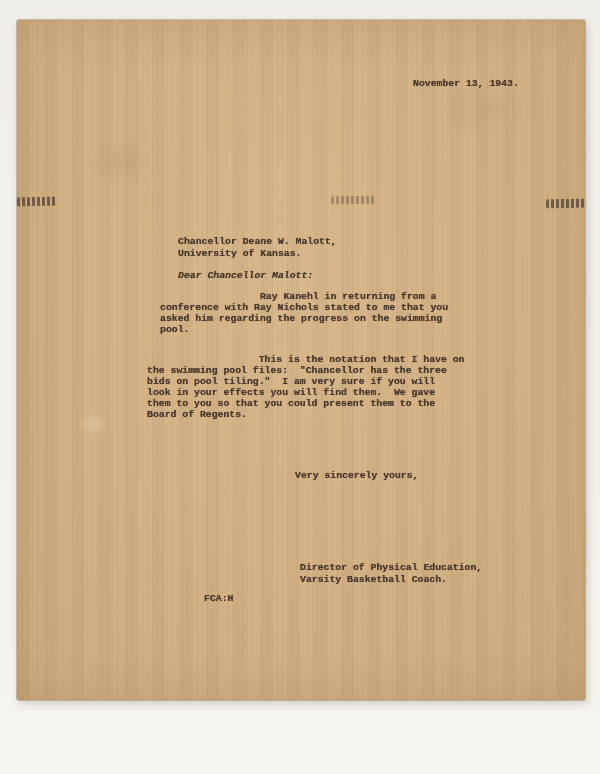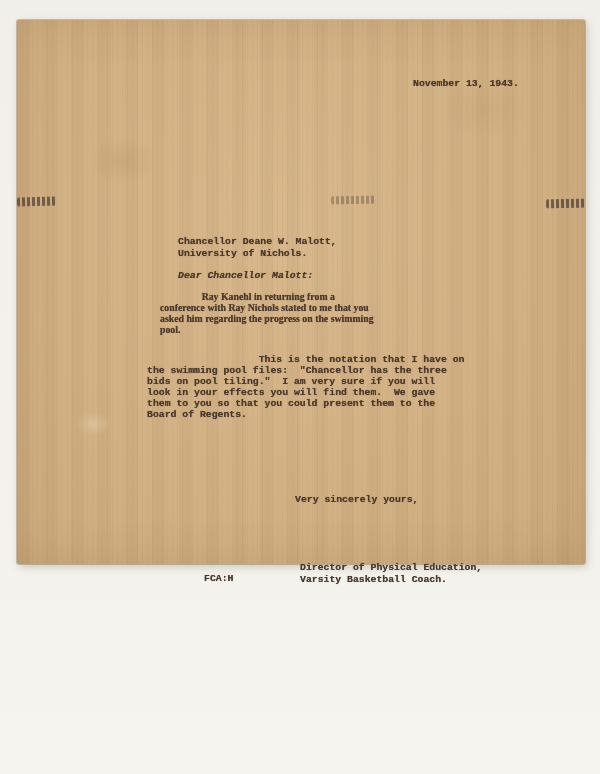--- a/index.html
+++ b/index.html
@@ -2,21 +2,21 @@
 <html><head>
 <meta charset="utf-8">
 <style>
   html,body{margin:0;padding:0;}
   body{
     width:600px;height:774px;position:relative;overflow:hidden;
     background:linear-gradient(180deg,#f1efe9 0%,#f3f1ec 55%,#f6f4ef 100%);
     font-family:"Liberation Mono","DejaVu Sans Mono",monospace;
   }
   .paper{
-    position:absolute;left:17px;top:20px;width:568px;height:544px;
+    position:absolute;left:17px;top:20px;width:568px;height:680px;
     background:radial-gradient(ellipse at 48% 38%, #d8b78b 0%, #d3b184 52%, #cead7e 88%, #c9a778 100%);
     box-shadow:0 0 0 1px rgba(138,108,68,.38), 2px 3px 9px rgba(95,85,65,.28), inset 0 0 46px rgba(120,90,50,.16);
     border-radius:2px;
   }
   .texture{
     position:absolute;inset:0;border-radius:2px;pointer-events:none;
     background:
       repeating-linear-gradient(90deg, rgba(110,85,50,.05) 0 1px, rgba(255,255,255,0) 1px 5px),
       repeating-linear-gradient(90deg, rgba(0,0,0,.02) 0 13px, rgba(255,255,255,.015) 13px 27px);
   }
@@ -37,41 +37,41 @@
   .mark-right{left:529px;top:179px;width:39px;height:9px;transform:rotate(-1deg);}
   .txt{
     position:absolute;
     font-size:9.8px;line-height:11px;font-weight:bold;
     color:#4a392d;white-space:pre;
     text-shadow:0 0 .7px rgba(74,57,45,.8);
   }
   .date{left:396px;top:58px;}
   .recipient{left:161px;top:216px;line-height:12px;}
   .salutation{left:161px;top:250px;font-style:italic;}
-  .para1{left:143px;top:271px;font-family:Liberation Serif, serif;}
+  .para1{left:143px;top:271px;}
   .para2{left:130px;top:334px;}
-  .closing{left:278px;top:450px;margin-top:24px;}
+  .closing{left:278px;top:450px;}
   .signature{left:283px;top:542px;line-height:11.5px;}
-  .initials{left:158px;top:553px;padding-left:29px;}
+  .initials{left:158px;top:573px;padding-left:29px;}
 </style>
 </head>
 <body>
 
 <div class="paper">
   <div class="texture"></div>
   <div class="stain stain-1"></div>
   <div class="stain stain-2"></div>
   <div class="stain stain-3"></div>
   <div class="mark mark-left"></div>
   <div class="mark mark-center"></div>
   <div class="mark mark-right"></div>
 
   <div class="txt date">November 13, 1943.</div>
   <div class="txt recipient">Chancellor Deane W. Malott,
-University of Nichols.</div>
+University of Kansas.</div>
   <div class="txt salutation">Dear Chancellor Malott:</div>
   <div class="txt para1">                 Ray Kanehl in returning from a
 conference with Ray Nichols stated to me that you
 asked him regarding the progress on the swimming
 pool.</div>
   <div class="txt para2">                   This is the notation that I have on
 the swimming pool files:  "Chancellor has the three
 bids on pool tiling."  I am very sure if you will
 look in your effects you will find them.  We gave
 them to you so that you could present them to the

